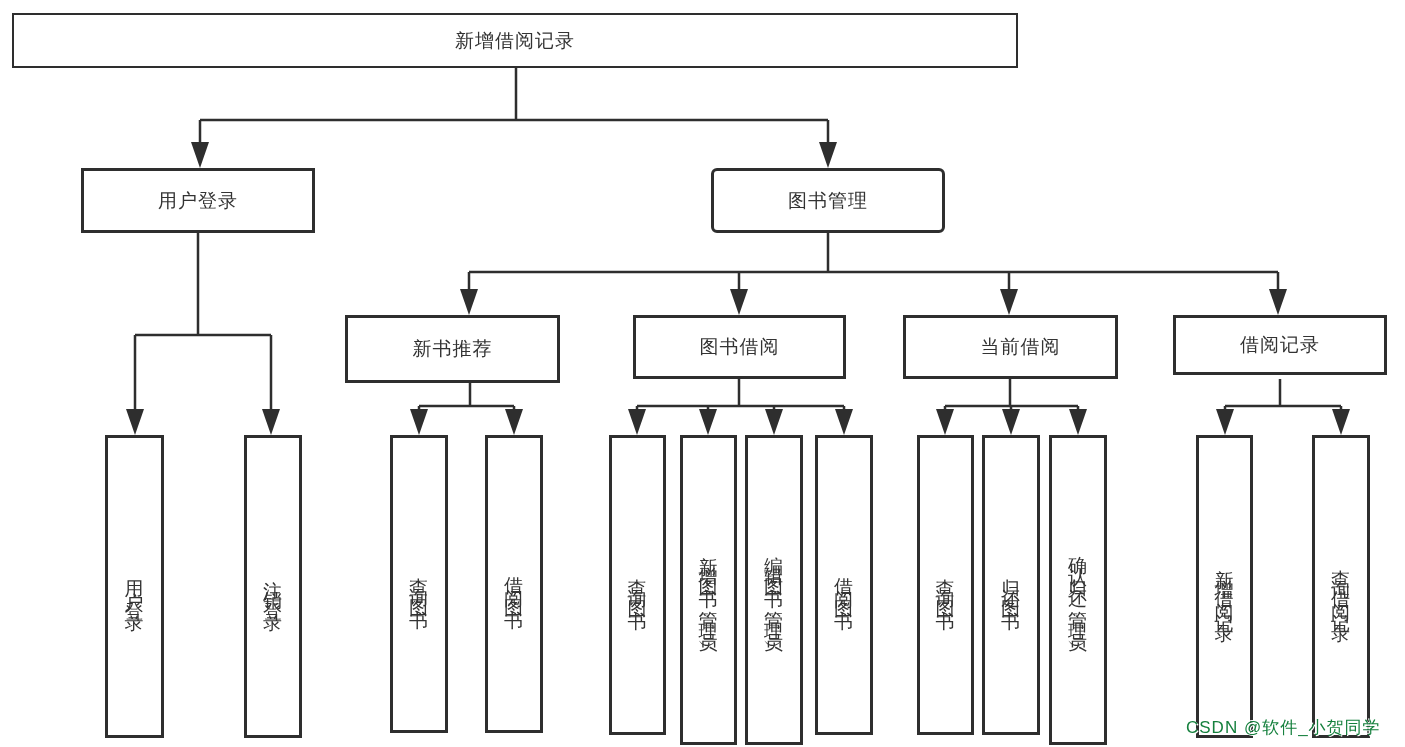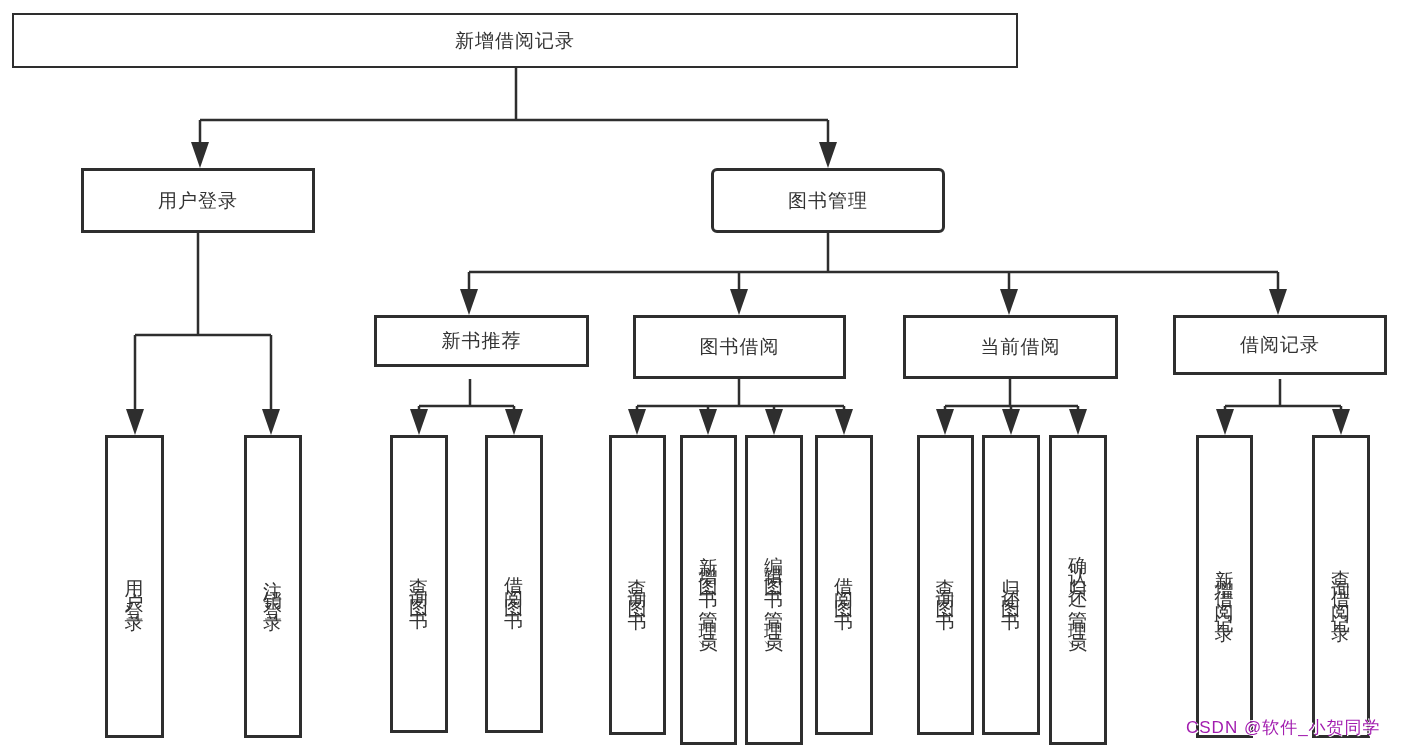--- a/index.html
+++ b/index.html
@@ -43,21 +43,21 @@
     text-orientation: mixed;
     font-size: 19px;
     letter-spacing: 11px;
     line-height: 1;
     white-space: nowrap;
   }
   
   #n-root   { left: 12px;   top: 13px;  width: 1006px; height: 55px; border-width: 2.5px; }
   #n-l2-0   { left: 81px;   top: 168px; width: 234px;  height: 65px; }
   #n-l2-1   { left: 711px;  top: 168px; width: 234px;  height: 65px; border-radius: 6px; }
-  #n-l3-0   { left: 374px;  top: 315px; width: 215px;  height: 52px; text-align: right; }
+  #n-l3-0   { left: 345px;  top: 315px; width: 215px;  height: 68px; text-align: right; }
   #n-l3-1   { left: 633px;  top: 315px; width: 213px;  height: 64px; }
   #n-l3-2   { left: 903px;  top: 315px; width: 215px;  height: 64px; padding-left: 20px; }
   #n-l3-3   { left: 1173px; top: 315px; width: 214px;  height: 60px; }
   #n-leaf-0  { left: 105px;  top: 435px; width: 59px; height: 303px; }
   #n-leaf-1  { left: 244px;  top: 435px; width: 58px; height: 303px; }
   #n-leaf-2  { left: 390px;  top: 435px; width: 58px; height: 298px; }
   #n-leaf-3  { left: 485px;  top: 435px; width: 58px; height: 298px; }
   #n-leaf-4  { left: 609px;  top: 435px; width: 57px; height: 300px; }
   #n-leaf-5  { left: 680px;  top: 435px; width: 57px; height: 310px; }
   #n-leaf-6  { left: 745px;  top: 435px; width: 58px; height: 310px; }
@@ -67,21 +67,21 @@
   #n-leaf-10 { left: 1049px; top: 435px; width: 58px; height: 310px; }
   #n-leaf-11 { left: 1196px; top: 435px; width: 57px; height: 303px; }
   #n-leaf-12 { left: 1312px; top: 435px; width: 58px; height: 303px; }
   #watermark {
     position: absolute;
     left: 1186px;
     top: 716px;
     z-index: 5;
     font-size: 17px;
     letter-spacing: 1px;
-    color: #a21caf;
+    color: #15803d;
     text-shadow: 1px 1px 0 #ffffff, -1px -1px 0 #ffffff;
     white-space: nowrap;
   }
 </style>
 </head>
 <body>
 
 <div id="stage">
 
   <svg id="connectors" viewBox="0 0 1405 747" xmlns="http://www.w3.org/2000/svg">

